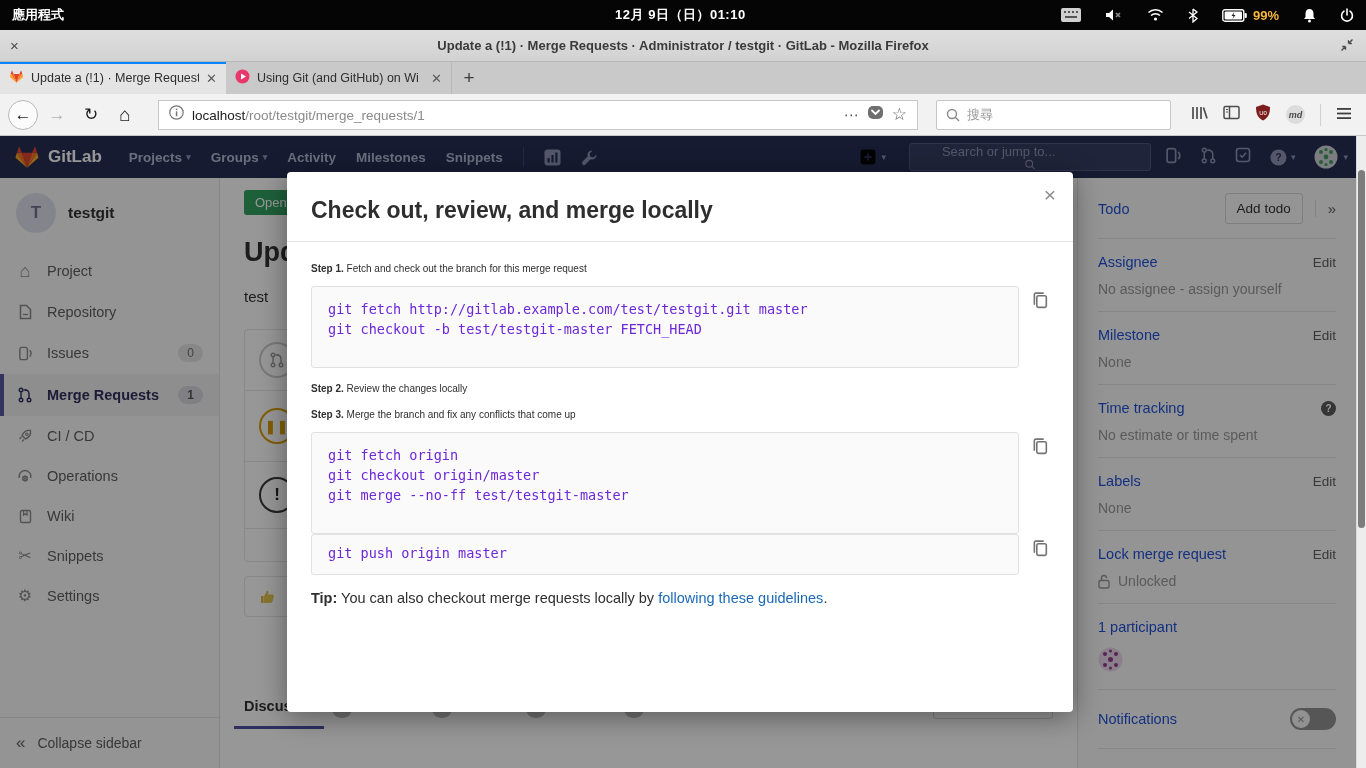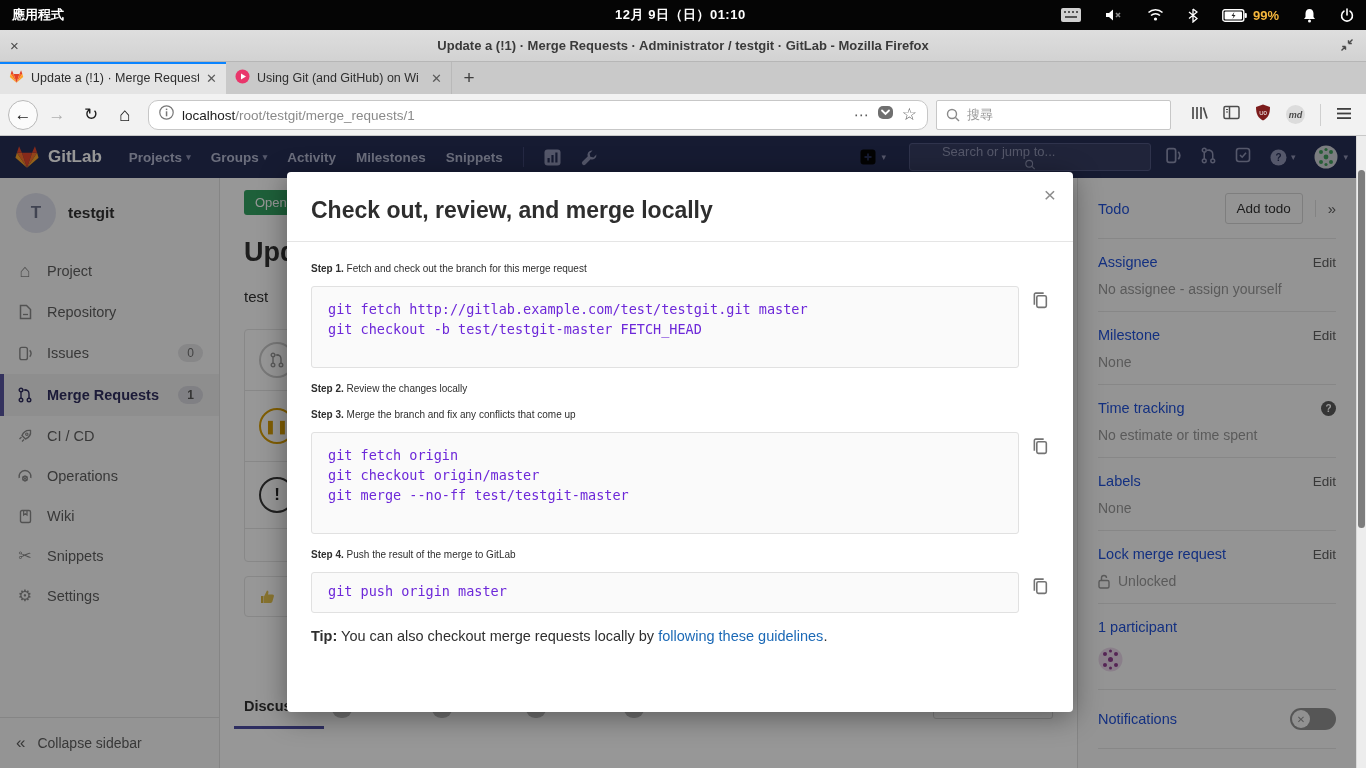--- a/index.html
+++ b/index.html
@@ -23,21 +23,21 @@
   .tab { width:226px; display:flex; align-items:center; gap:7px; padding:0 9px; font-size:12.5px; color:#2e2e2e; border-right:1px solid #b9b9b9; }
   .tab .tlabel { flex:1; white-space:nowrap; overflow:hidden; }
   .tab .tclose { color:#5a5a5a; font-size:13px; }
   .tab.active { background:#e4e4e4; box-shadow:inset 0 2px 0 #0a84ff; border-right:none; }
   .newtab { width:34px; display:flex; align-items:center; justify-content:center; font-size:19px; color:#3f3f3f; }
 
   .toolbar { height:42px; background:#f2f2f2; border-bottom:1px solid #c8c8c8; display:flex; align-items:center; padding:0 8px; gap:4px; }
   .navbtn { width:30px; height:30px; display:flex; align-items:center; justify-content:center; font-size:17px; color:#1c1c1c; }
   .navbtn.back { border:1px solid #b9b9b9; border-radius:50%; background:#fbfbfb; }
   .navbtn.fwd { color:#b0b0b0; }
-  .urlbox { flex:1; height:30px; background:#fff; border:1px solid #c7c7c7; border-radius:10px; display:flex; align-items:center; padding:0 10px; gap:8px; margin:0 4px; }
+  .urlbox { flex:1; height:30px; background:#fff; border:1px solid #c7c7c7; border-radius:0; display:flex; align-items:center; padding:0 10px; gap:8px; margin:0 14px; }
   .urlbox .host { font-size:13.5px; color:#1c1c1c; }
   .urlbox .path { font-size:13.5px; color:#8a8a8a; }
   .urlbox .uspacer { flex:1; }
   .pageaction { color:#5c5c5c; font-size:15px; }
   .searchbox { width:235px; height:30px; background:#fff; border:1px solid #c7c7c7; border-radius:2px; display:flex; align-items:center; gap:7px; padding:0 9px; margin-right:10px; }
   .searchbox input { border:none; outline:none; width:150px; font-size:13px; color:#444; background:transparent; font-family:"Liberation Sans",sans-serif; }
   .tb-icons { display:flex; align-items:center; gap:15px; padding:0 6px; }
   .tb-sep { width:1px; height:22px; background:#cfcfcf; }
   .md-badge { width:19px; height:19px; border-radius:50%; background:#dcdcdc; color:#4a4a4a; font-size:9px; font-style:italic; font-weight:bold; display:flex; align-items:center; justify-content:center; }
 
@@ -629,21 +629,20 @@
         <pre>git fetch origin
 git checkout origin/master
 git merge --no-ff test/testgit-master</pre>
         <span class="copy-btn">
           <svg width="17" height="18" viewBox="0 0 16 17">
               <rect x="4.5" y="4.5" width="9" height="11" rx="1.5" fill="none" stroke="#737373" stroke-width="1.5"></rect>
               <path d="M11 2 H3.5 A1.3 1.3 0 0 0 2.2 3.3 V13" fill="none" stroke="#737373" stroke-width="1.5"></path>
             </svg>
         </span>
       </div>
-      <div class="step"><b>Step 4.</b> <span>Push the result of the merge to GitLab</span></div>
       <div class="coderow">
         <pre class="short">git push origin master</pre>
         <span class="copy-btn">
           <svg width="17" height="18" viewBox="0 0 16 17">
               <rect x="4.5" y="4.5" width="9" height="11" rx="1.5" fill="none" stroke="#737373" stroke-width="1.5"></rect>
               <path d="M11 2 H3.5 A1.3 1.3 0 0 0 2.2 3.3 V13" fill="none" stroke="#737373" stroke-width="1.5"></path>
             </svg>
         </span>
       </div>
       <div class="tip">

